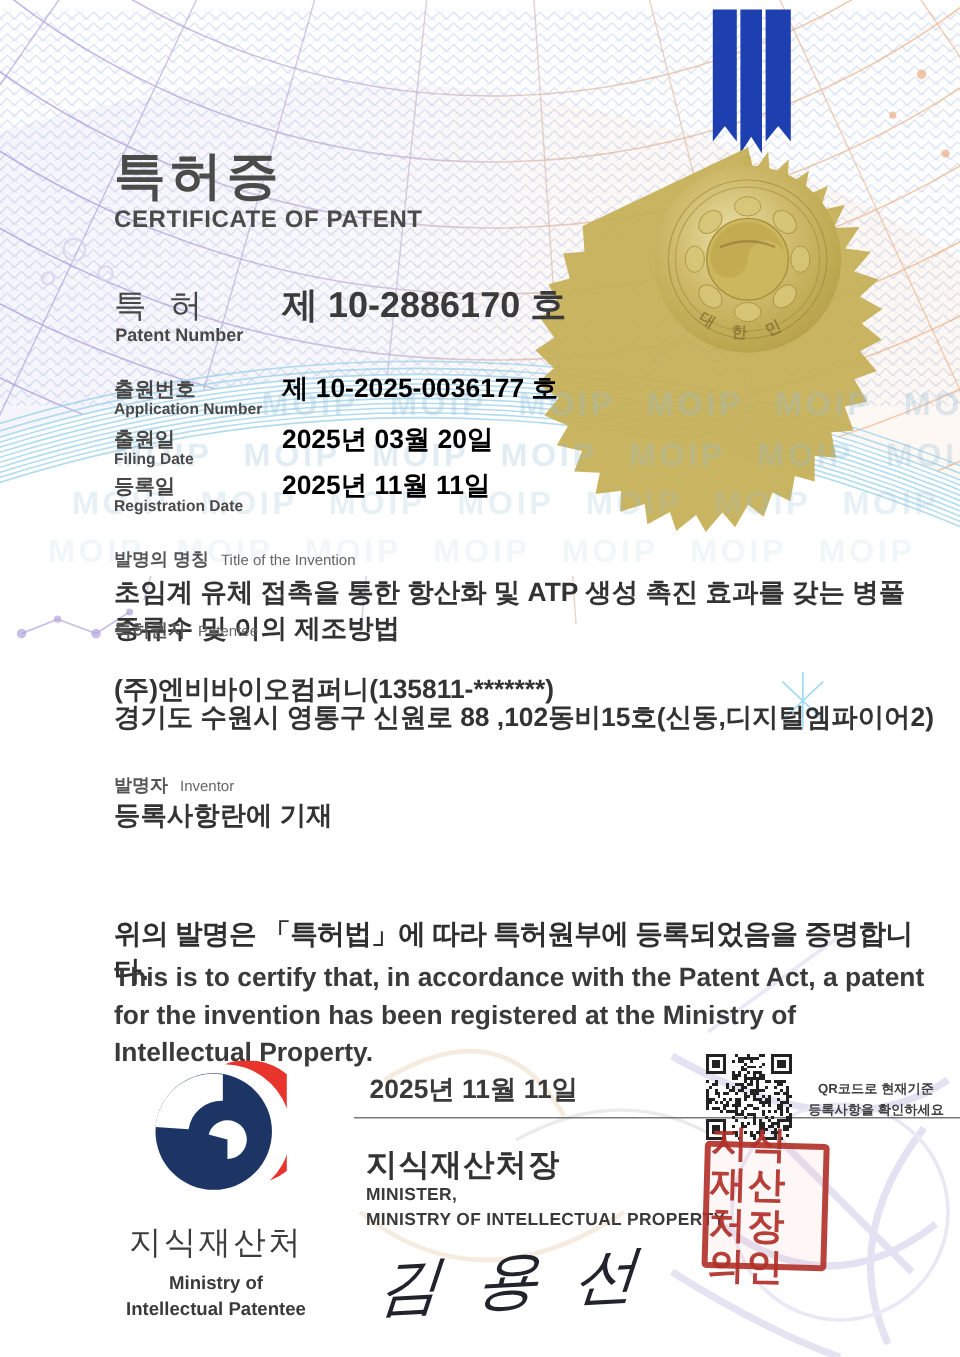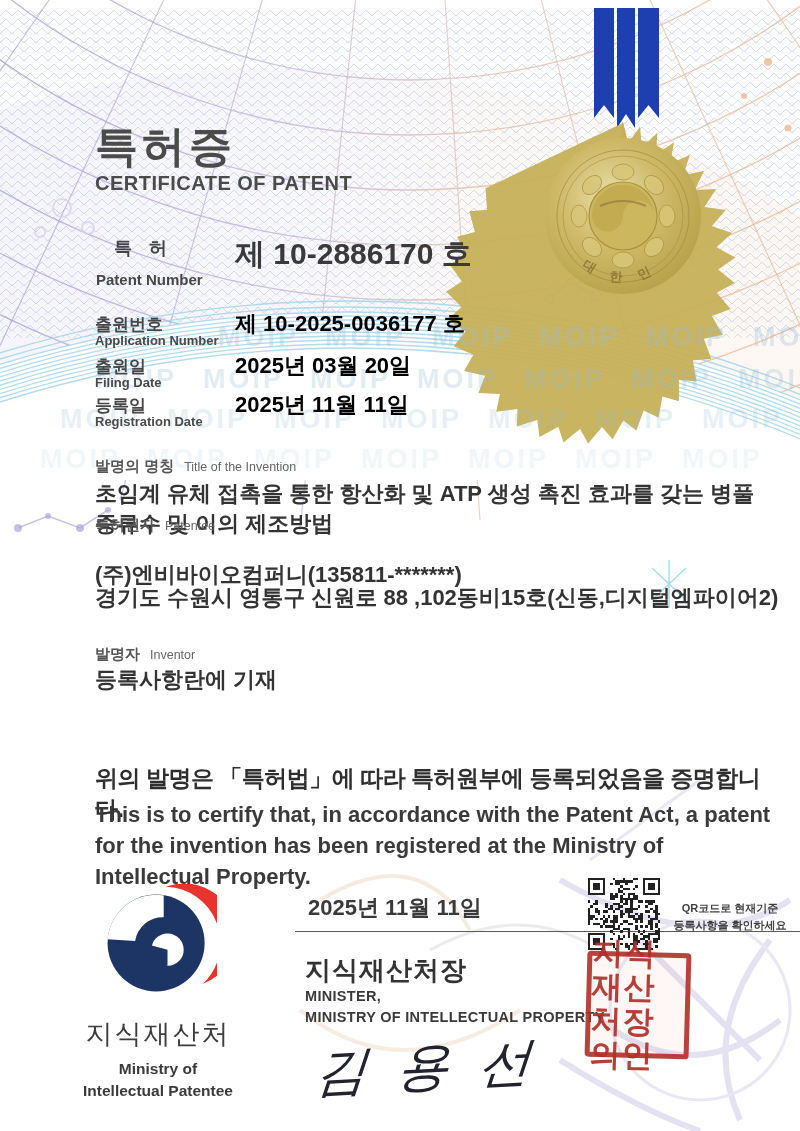--- a/index.html
+++ b/index.html
@@ -14,21 +14,21 @@
   .wm-row{
     position:absolute; white-space:nowrap; overflow:hidden; z-index:1;
     font-weight:bold; font-size:27px; letter-spacing:3px; word-spacing:16px;
     color:rgba(150,190,214,.38);
   }
   
   .content { position:absolute; inset:0; z-index:2; }
   .abs { position:absolute; }
   .title-ko { font-size:43px; font-weight:bold; color:#4b4b49; letter-spacing:4px; }
   .title-en { font-size:20px; font-weight:bold; color:#4b4b49; letter-spacing:.5px; }
-  .pat-label { font-size:18px; font-weight:bold; letter-spacing:6px; color:#454545;margin-left:19px; }
+  .pat-label { font-size:27px; font-weight:normal; letter-spacing:6px; color:#454545; }
   .pat-sub   { font-size:15px; font-weight:bold; color:#474747; }
   .pat-value { font-size:30px; font-weight:bold; color:#3a3a3a; }
   .f-label { font-size:17px; font-weight:bold; color:#474747; }
   .f-sub   { font-size:13px; font-weight:bold; color:#4a4a4a; }
   .f-value { font-size:22px; font-weight:bold; color:#000000; }
   .sec-label { font-size:15px; color:#555; font-weight:bold; }
   .sec-sub   { font-size:12.5px; color:#666; margin-left:10px; font-weight:normal; }
   .sec-value { font-size:22px; font-weight:bold; color:#333; }
   .stmt-ko { font-size:23px; font-weight:bold; color:#2e2e2e; letter-spacing:-.5px; }
   .stmt-en { font-size:22px; font-weight:bold; color:#3a3a3a; line-height:1.4; }
@@ -545,21 +545,21 @@
       <div>MINISTRY OF INTELLECTUAL PROPERTY</div>
     </div>
 
     <div class="abs signature" style="left:315px; top:1032px;">김용선</div>
 
     <div class="red-seal" style="left:586px; top:952px;">
       <div>지식재산</div>
       <div>처장의인</div>
     </div>
 
-    <div class="abs logo-block" style="left:58px; top:884px; width:200px;">
+    <div class="abs logo-block" style="left:80px; top:884px; width:200px;">
       <svg width="118" height="118" viewBox="-62 -62 124 124">
         <path d="M 8 -59 A 59 59 0 0 1 47 43 A 47 47 0 0 0 8 -59 Z" fill="#e8342c"></path>
         <circle cx="-2" cy="0" r="51" fill="#1d3564"></circle>
         <path d="M -53 -4 A 51 51 0 0 1 6 -50 L 6 -27 A 29 29 0 0 0 -24 -2 Z" fill="#ffffff"></path>
         <circle cx="10" cy="7" r="17" fill="#ffffff"></circle>
         <path d="M -24 -2 A 30 30 0 0 0 10 24 L 10 7 L -24 -2 Z" fill="#1d3564"></path>
       </svg>
       <div class="logo-name-ko">지식재산처</div>
       <div class="logo-name-en">
         <div>Ministry of</div>

